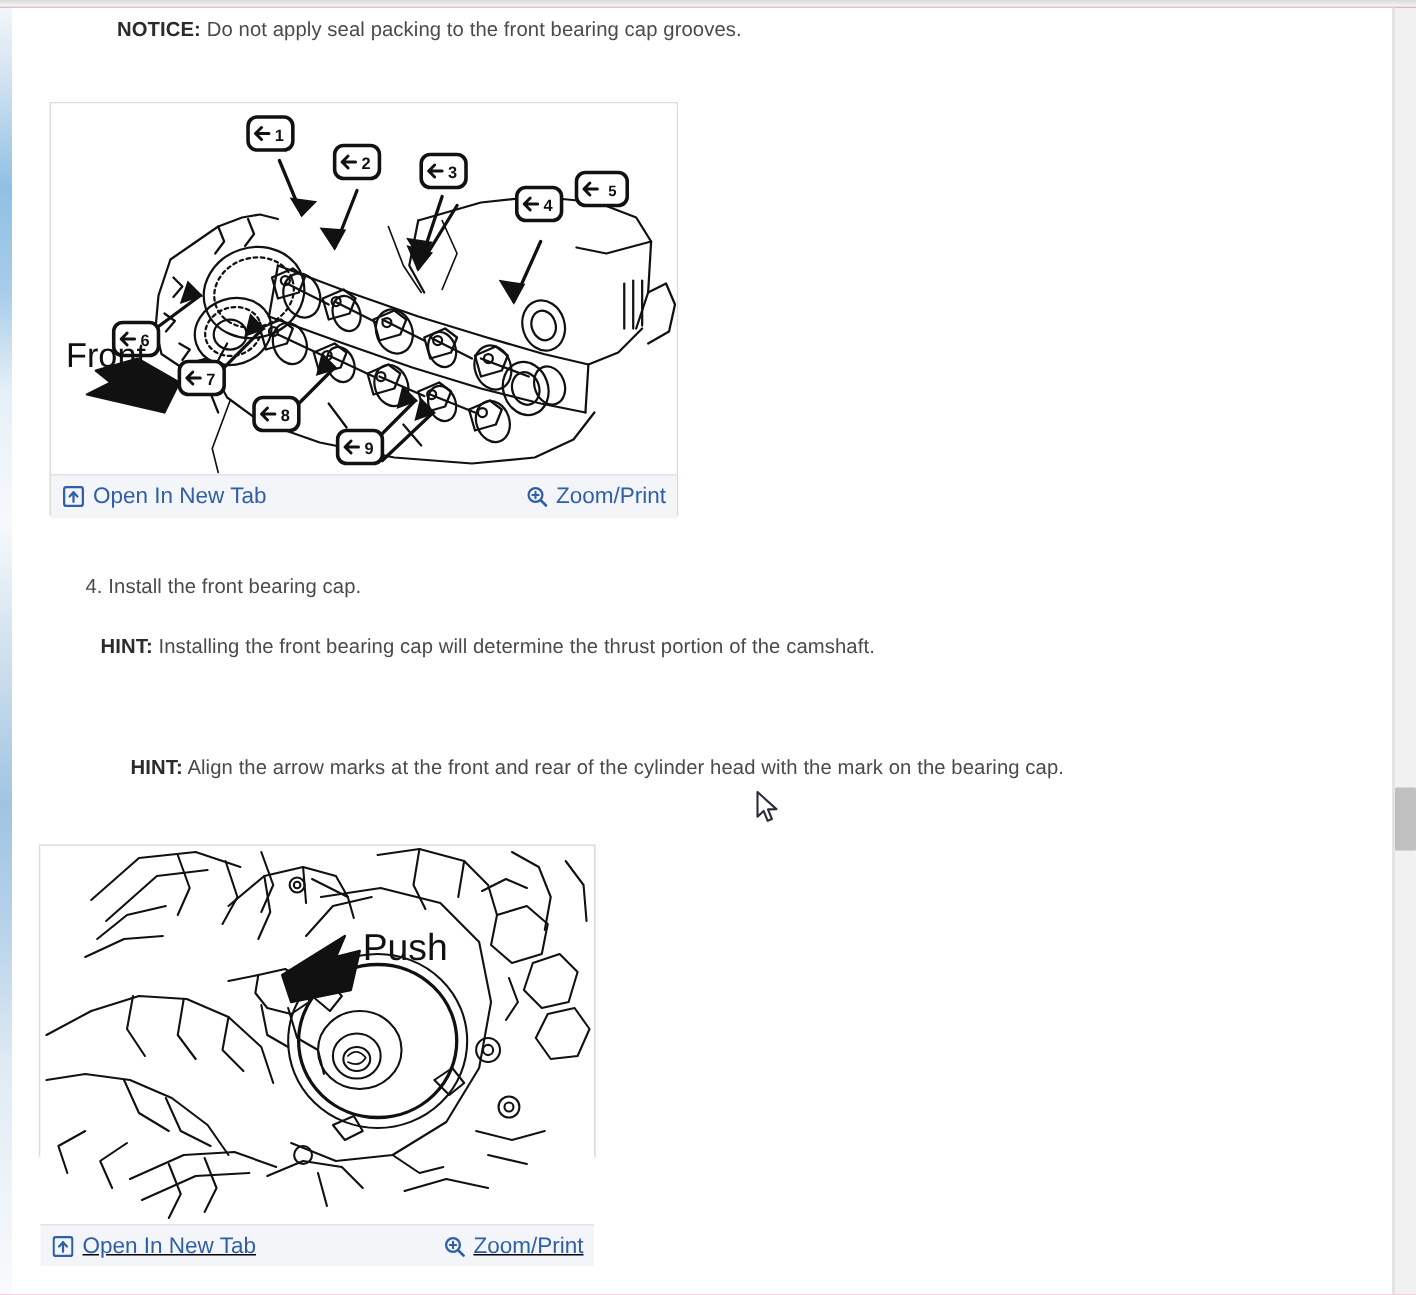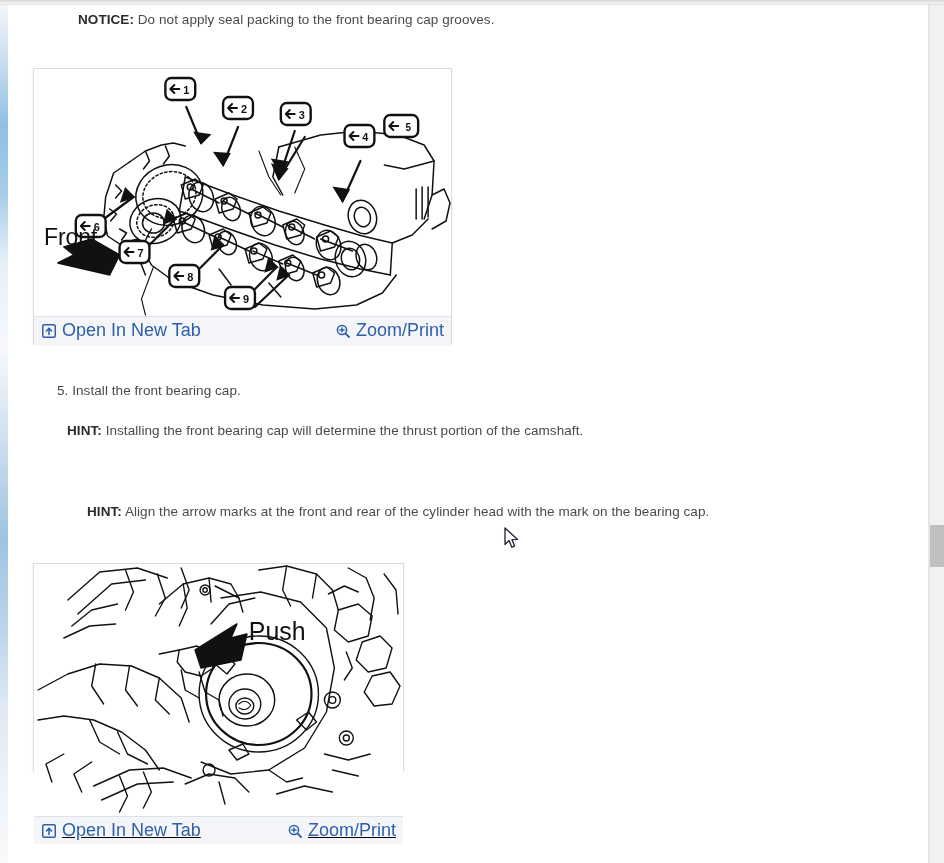--- a/index.html
+++ b/index.html
@@ -66,21 +66,21 @@
   .p-hint2  { top: 498px; left: 59px; margin-left: 20px; }
 
   
   .figure {
     position: absolute;
     background: #ffffff;
     border: 1px solid #dcdcdc;
     box-shadow: 0 1px 2px rgba(0,0,0,0.07);
   }
   .fig-1 { top: 63px;  left: 25px; width: 419px; height: 276px; }
-  .fig-2 { top: 558px; left: 25px; width: 371px; height: 208px; text-decoration: underline; }
+  .fig-2 { top: 558px; left: 18px; width: 371px; height: 208px; text-decoration: underline; }
 
   .fig-canvas {
     position: relative;
     width: 100%;
     background: #ffffff;
     overflow: hidden;
   }
   .fig-1 .fig-canvas { height: 247px; }
   .fig-2 .fig-canvas { height: 252px; }
 
@@ -94,21 +94,21 @@
     height: 28px;
     padding: 0 7px 0 8px;
     background: #f3f5f8;
     border-top: 1px solid #dfe3e8;
   }
   .fig-action {
     display: inline-flex;
     align-items: center;
     gap: 6px;
     color: #2f5fa8;
-    font-size: 18px;
+    font-size: 15px;
     cursor: pointer;
     text-decoration: none;
     white-space: nowrap;
   }
   .fig-action svg { display: block; flex: 0 0 auto; }
 
   
   .scroll-track {
     position: absolute;
     top: 5px; right: 0;
@@ -342,21 +342,21 @@
           <svg width="14" height="14" viewBox="0 0 14 14">
             <circle cx="6" cy="6" r="4.6" fill="none" stroke="#2f5fa8" stroke-width="1.5"></circle>
             <path d="M6 3.9 L6 8.1 M3.9 6 L8.1 6" stroke="#2f5fa8" stroke-width="1.4" stroke-linecap="round"></path>
             <path d="M9.4 9.4 L13 13" stroke="#2f5fa8" stroke-width="1.8" stroke-linecap="round"></path>
           </svg>
           <span>Zoom/Print</span>
         </a>
       </div>
     </div>
 
-    <div class="para p-step6">5. Install the front bearing cap.</div>
+    <div class="para p-step6">4. Install the front bearing cap.</div>
 
     <div class="para p-hint1">
       <b>HINT:</b><span> Installing the front bearing cap will determine the thrust portion of the camshaft.</span>
     </div>
 
 
     <div class="para p-hint2">
       <b>HINT:</b><span> Align the arrow marks at the front and rear of the cylinder head with the mark on the bearing cap.</span>
     </div>
 

